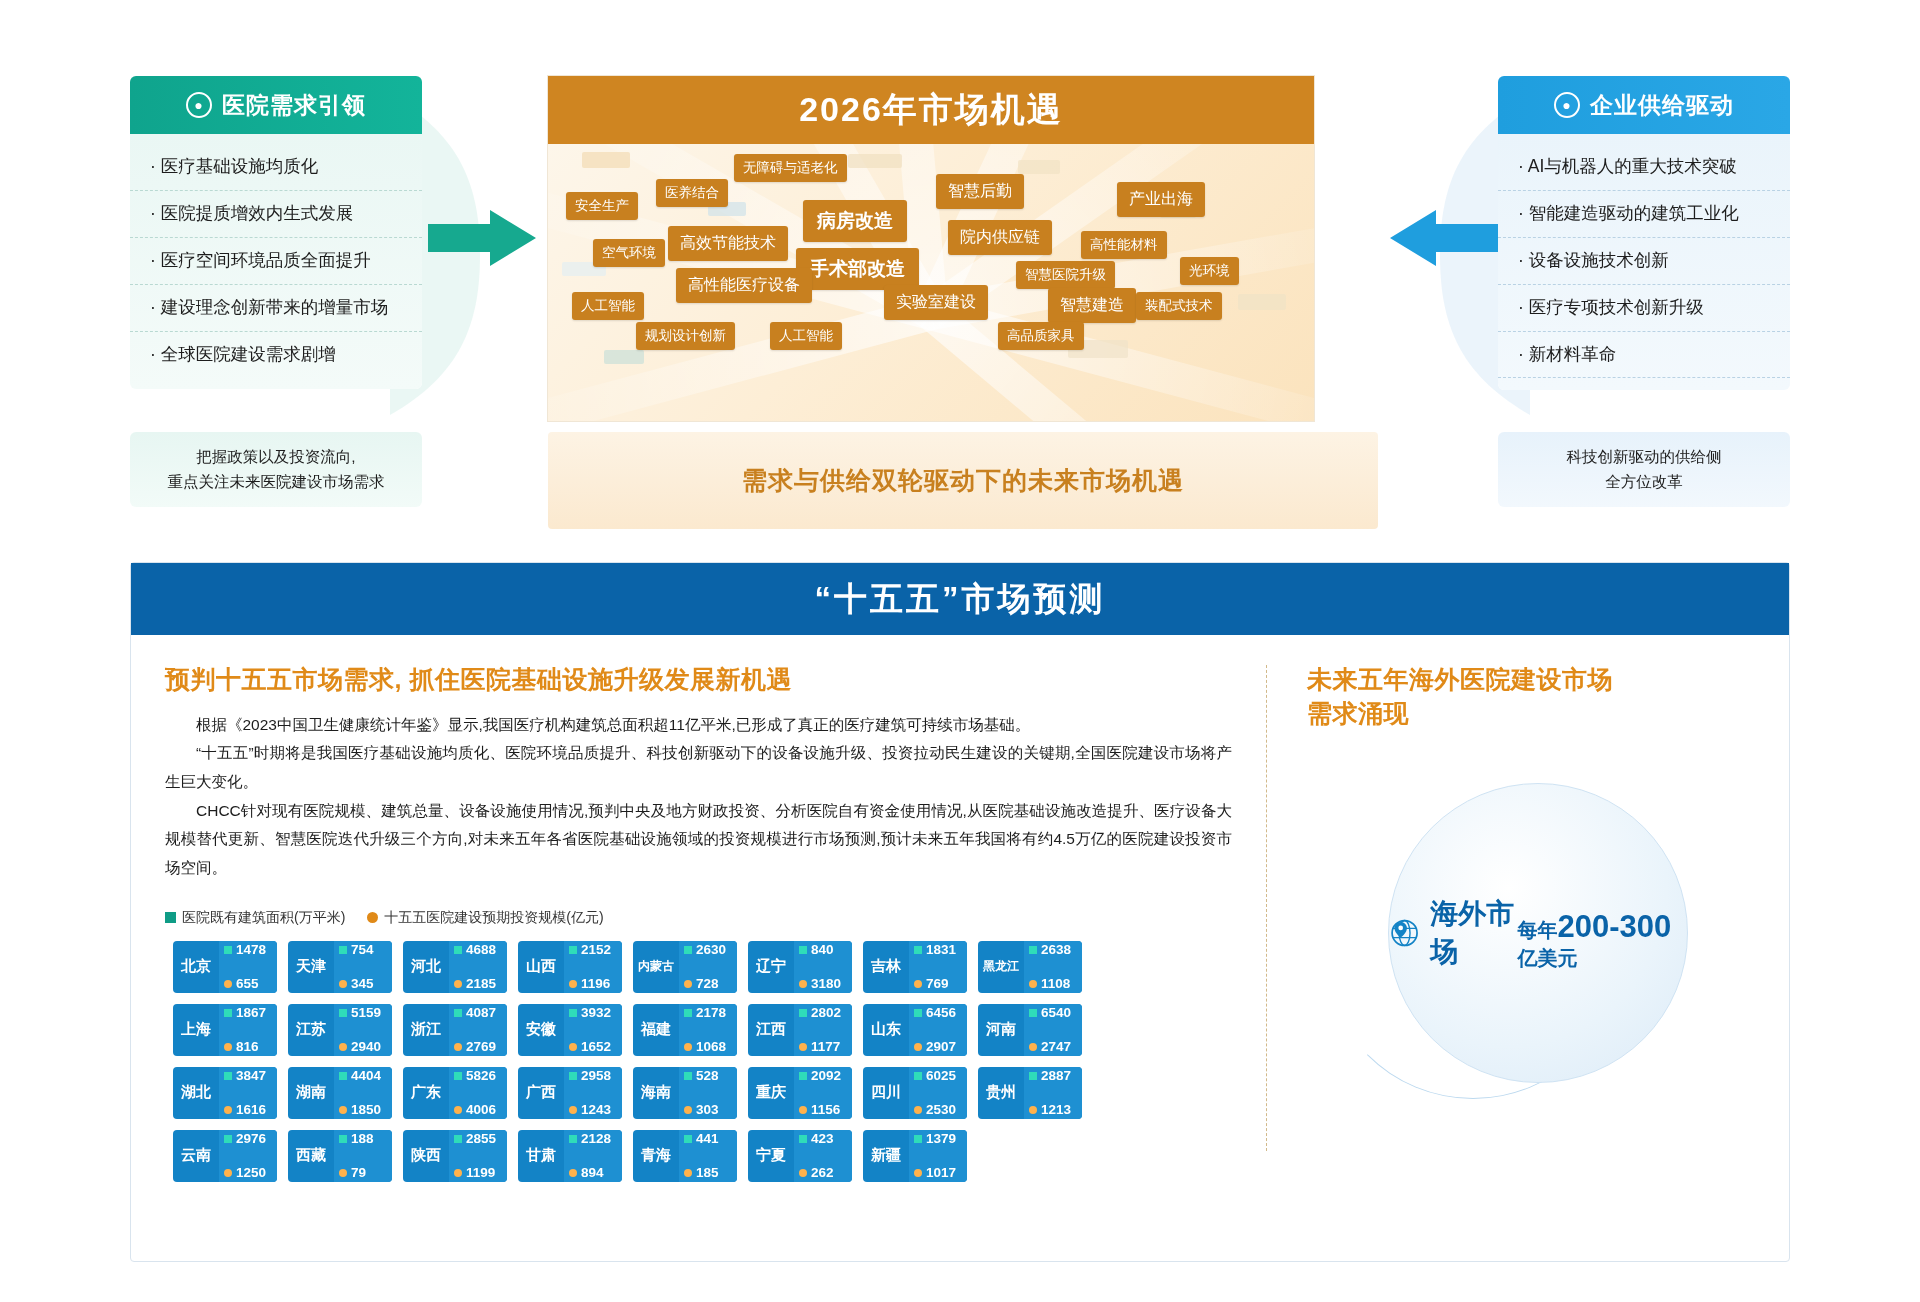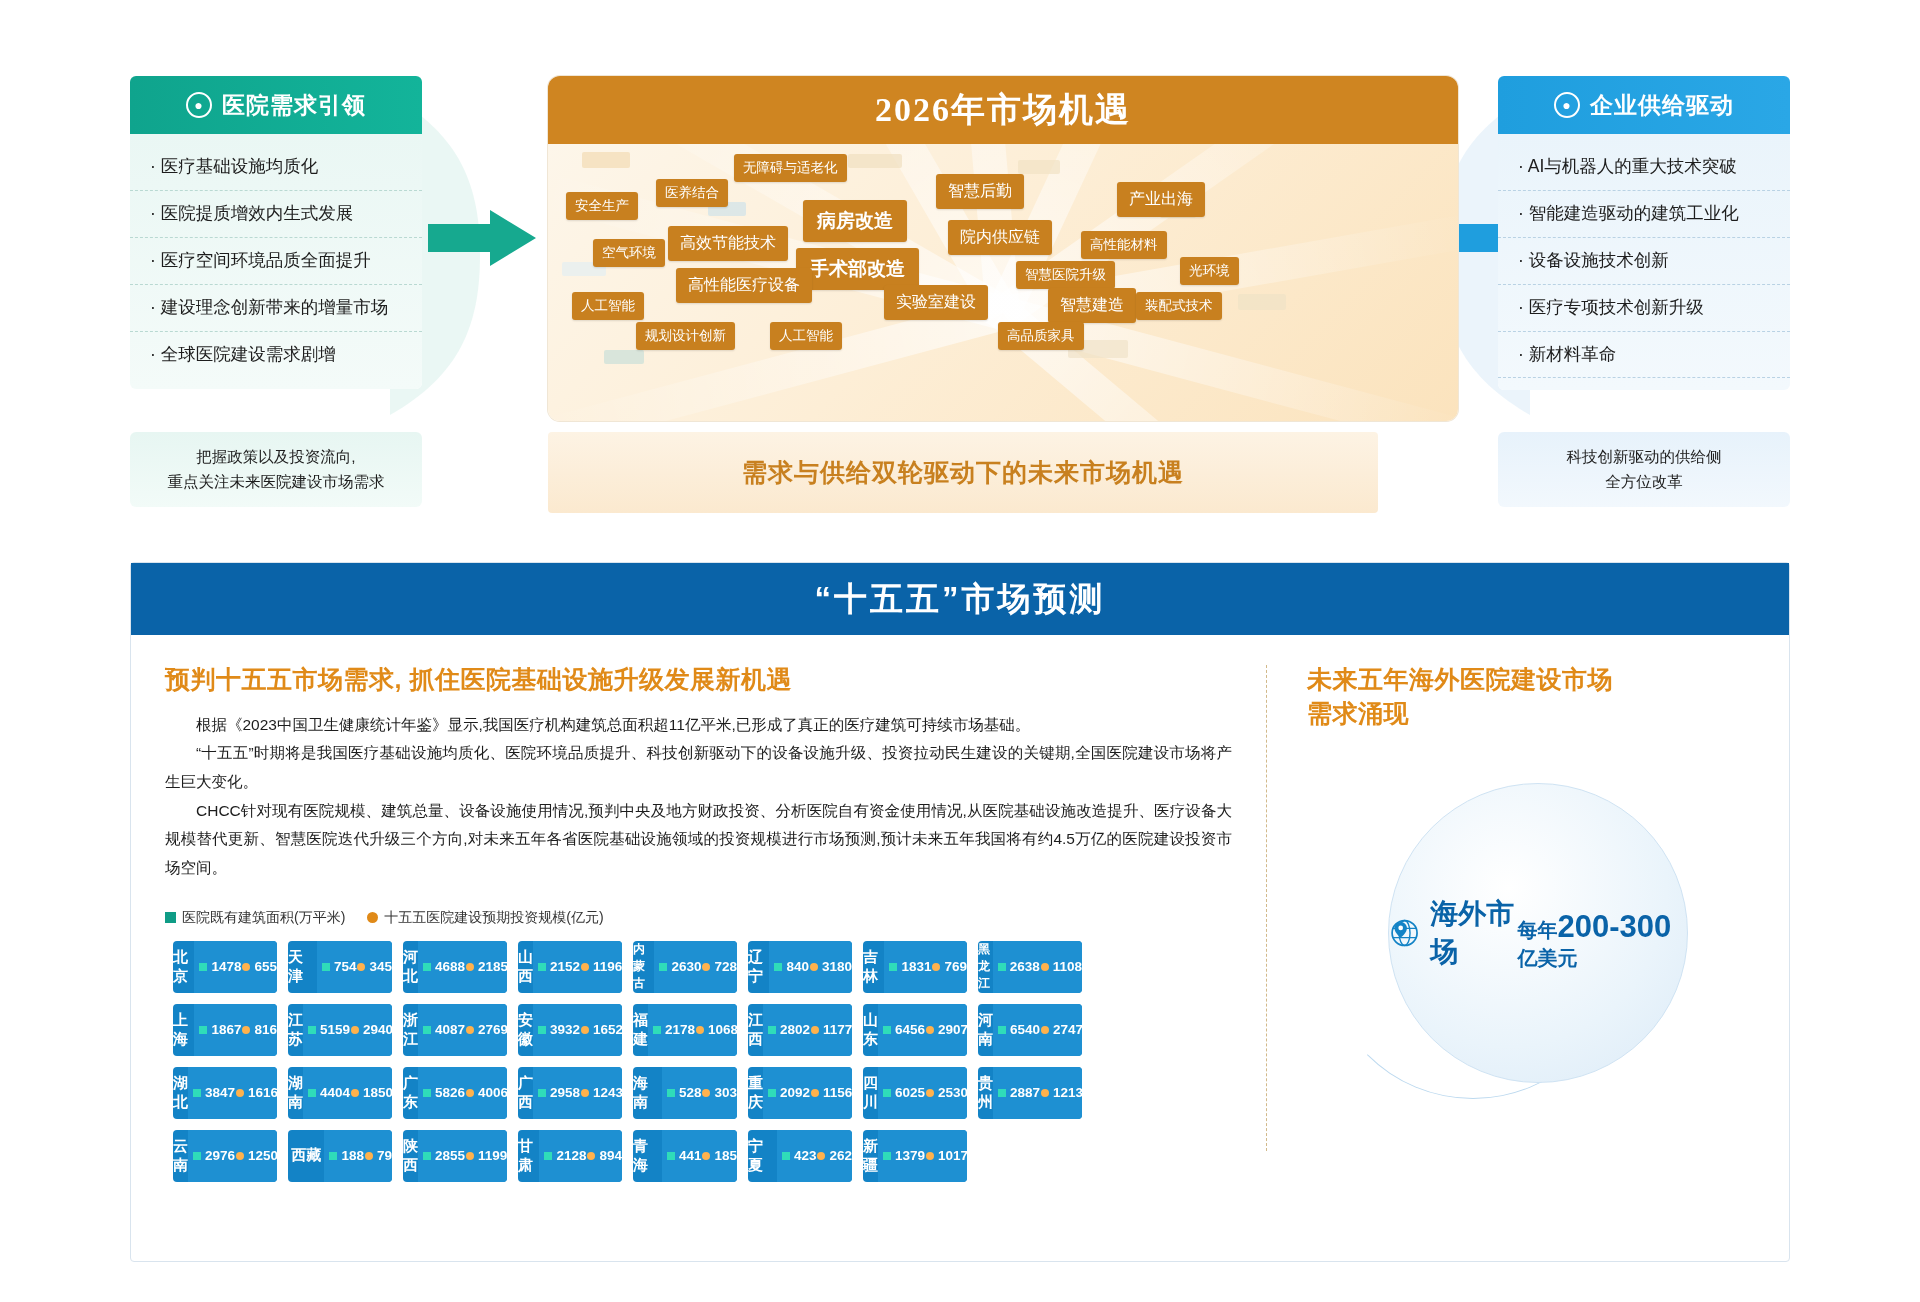--- a/index.html
+++ b/index.html
@@ -59,25 +59,24 @@
     display: flex; flex-direction: column; align-items: center; justify-content: center;
     font-size: 15.5px; color: #1d1d1d; line-height: 1.55;
     text-align: center;
   }
   .side-note.left { background: linear-gradient(180deg,#e7f6f2,#f2fbf8); }
   .side-note.right { background: linear-gradient(180deg,#e7f2fb,#f2f8fd); }
 
   
   .center-card {
     position: absolute;
-    left: 548px; top: 76px; width: 910px; height: 345px;
-    border-radius: 12px; overflow: hidden;
+    left: 548px; top: 76px; width: 766px; height: 345px;
+    border-radius: 0; overflow: hidden;
     background: #fff;
     box-shadow: 0 0 0 1px #f0e6d5;
-    font-family: Liberation Serif, serif;
   }
   .center-head {
     height: 68px; background: #cf8521;
     display:flex; align-items:center; justify-content:center;
     color: #fff; font-size: 34px; font-weight: bold; letter-spacing: 2px;
   }
   .center-body {
     position: relative; height: 277px;
     background: linear-gradient(135deg,#fdf6ea 0%,#fdeed6 45%,#fbe3bd 100%);
     overflow: hidden;
@@ -96,21 +95,21 @@
     display: flex; align-items: center; justify-content: center;
     font-size: 13.5px; white-space: nowrap;
     padding: 5px 9px;
     box-shadow: 0 1px 2px rgba(0,0,0,.12);
   }
   .tag.big { font-size: 19px; padding: 8px 14px; font-weight: bold; }
   .tag.mid { font-size: 16px; padding: 7px 12px; }
   .blob { position: absolute; border-radius: 2px; opacity: .7; }
 
   .center-note {
-    position: absolute; left: 548px; top: 432px; width: 830px; height: 81px;
+    position: absolute; left: 548px; top: 432px; width: 830px; height: 97px;
     border-radius: 4px;
     background: linear-gradient(180deg,#fdf3e4,#fbe9cf);
     display: flex; align-items: center; justify-content: center;
     color: #c8801f; font-size: 25px; font-weight: bold; letter-spacing: 1px;
   }
 
   
   .funnel { position: absolute; }
   .arrow-green, .arrow-blue { position: absolute; }
 
@@ -152,22 +151,22 @@
     display: flex; align-items: stretch;
     background: #1383c6; color: #fff; border-radius: 4px; overflow: hidden;
     height: 52px; width: 104px;
   }
   .prov .nm {
     width: 46px; display: flex; align-items: center; justify-content: center;
     font-size: 15px; font-weight: bold; letter-spacing: 0;
   }
   .prov .vals {
     flex: 1; background: #1e90d2;
-    display: flex; flex-direction: row; justify-content: center;
-    padding-left: 5px; gap: 1px;
+    display: flex; flex-direction: column; justify-content: center;
+    padding-left: 5px; gap: 18px;
   }
   .prov .v { font-size: 13.5px; display: flex; align-items: center; gap: 4px; line-height: 1.15; font-weight: bold; }
   .prov .v .m { width: 8px; height: 8px; background: #2fdcb9; display: inline-block; }
   .prov .v .m.c { border-radius: 50%; background: #ffb24d; }
 
   .circle-wrap { position: relative; margin-top: 52px; display: flex; justify-content: center; }
   .big-circle {
     width: 300px; height: 300px; border-radius: 50%;
     background: radial-gradient(circle at 40% 35%, #ffffff 0%, #eaf4fb 60%, #dbeaf7 100%);
     border: 1px solid #cfe3f3;

